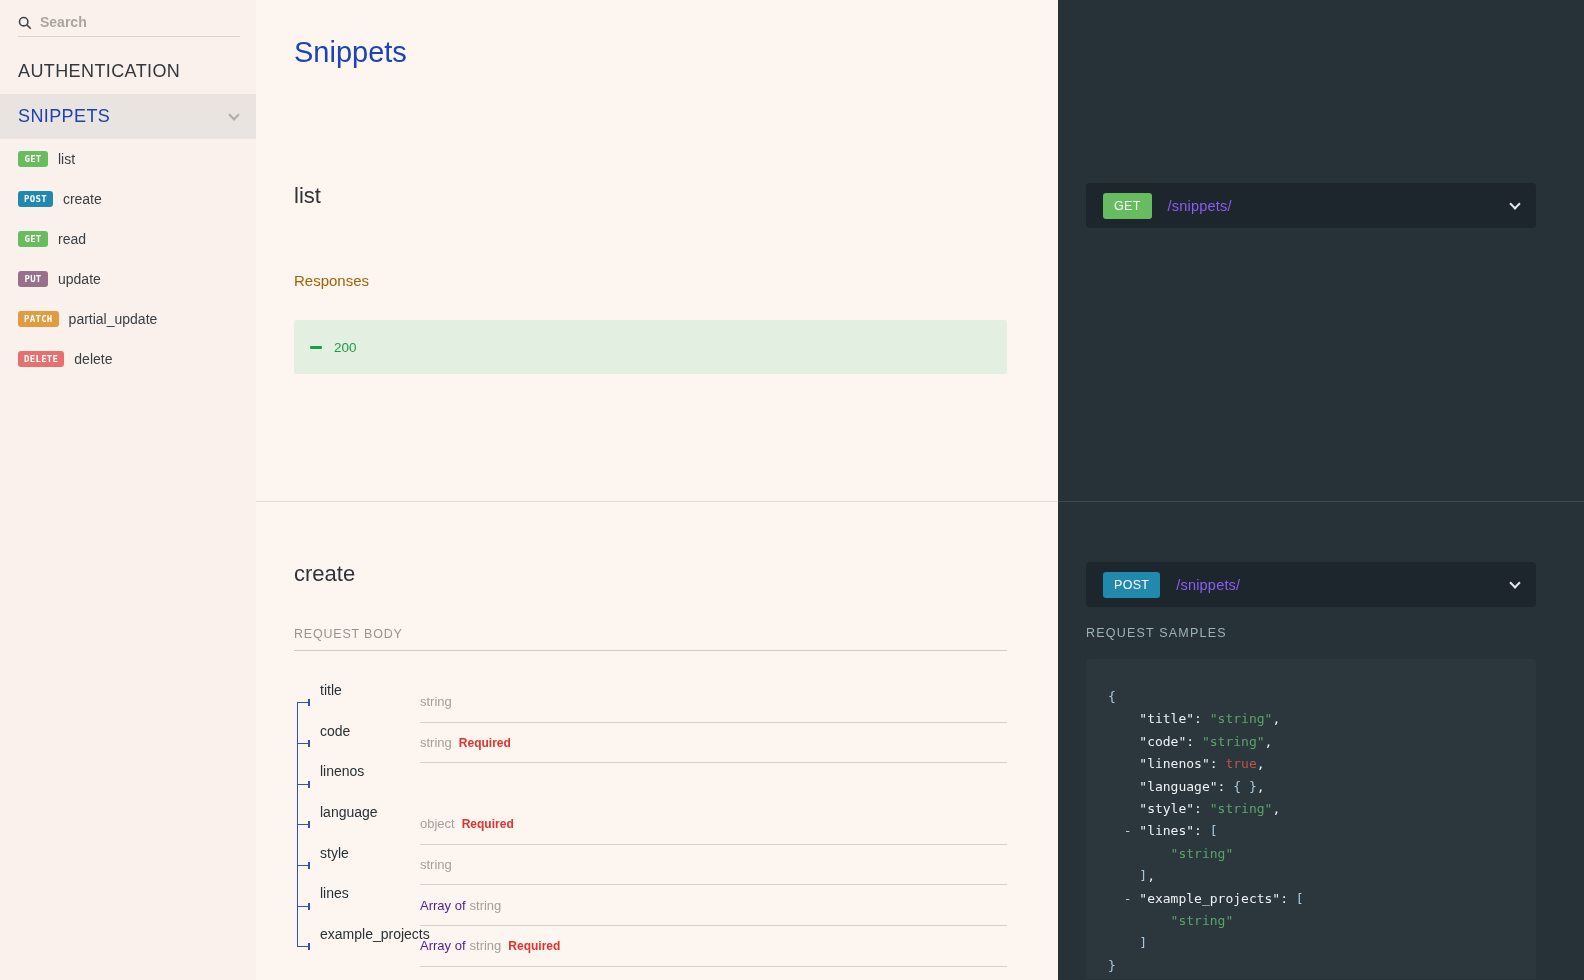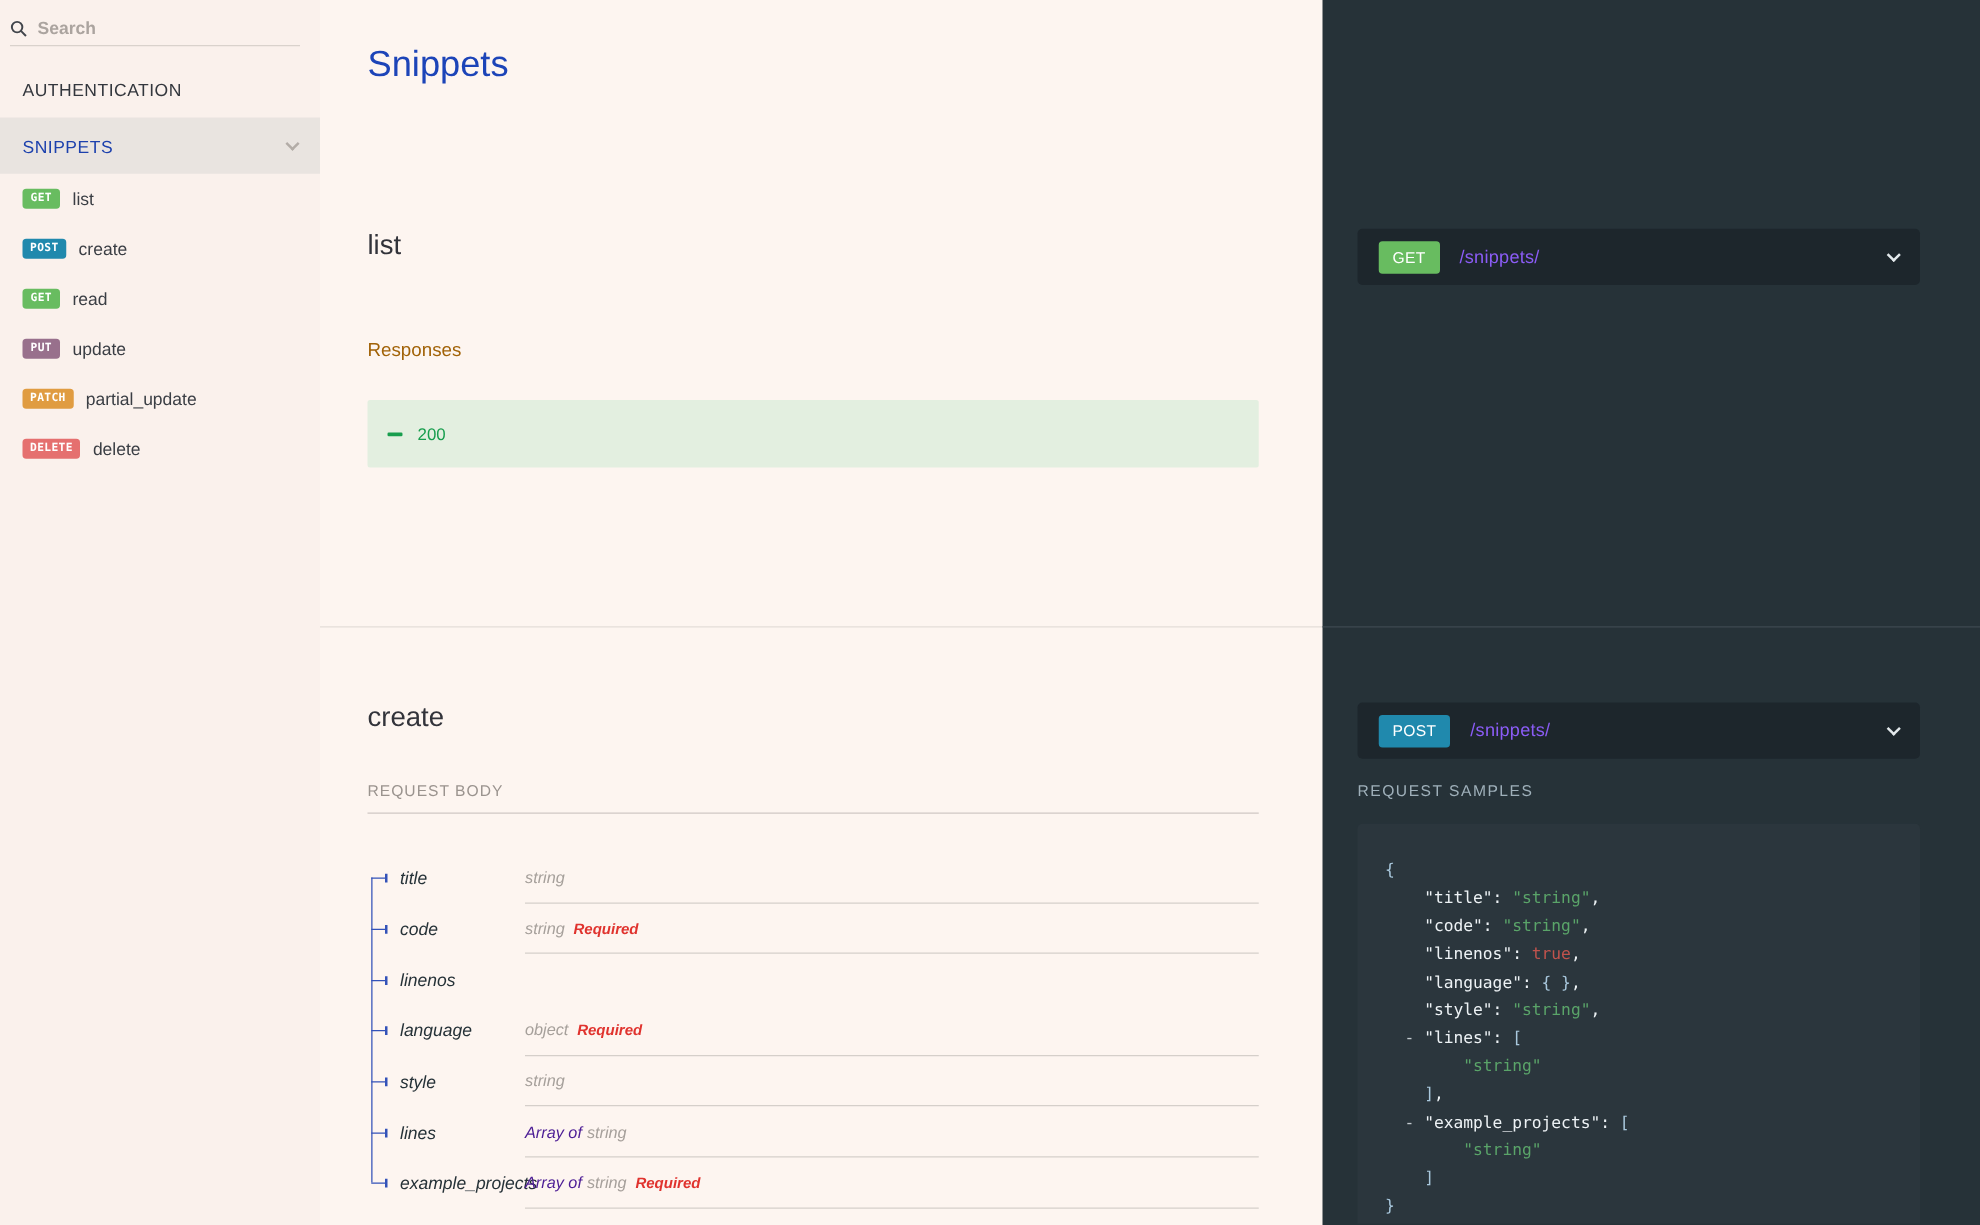--- a/index.html
+++ b/index.html
@@ -6,31 +6,31 @@
   html, body { margin: 0; padding: 0; }
   body {
     width: 1584px; height: 980px; overflow: hidden;
     display: flex;
     font-family: "Liberation Sans", sans-serif;
     background: #fdf5f0;
   }
 
   
   .sidebar { width: 256px; flex: none; background: #faf1ec; position: relative; }
-  .search-row { padding: 12px 16px 0 8px; }
+  .search-row { padding: 12px 16px 0 18px; }
   .search-box { display: flex; align-items: center; gap: 8px; border-bottom: 1px solid #d9d2cc; padding-bottom: 2px; }
   .search-box svg { flex: none; }
   .search-box input {
     border: 0; outline: 0; background: transparent; width: 100%;
     font-family: "Liberation Sans", sans-serif; font-size: 14px; font-weight: bold; color: #59554f; padding: 2px 0 4px;
   }
   .search-box input::placeholder { color: #aba49f; font-weight: bold; }
   .nav-group {
     height: 45px; display: flex; align-items: center; justify-content: space-between;
-    padding: 0 18px; font-size: 14px; letter-spacing: .4px; color: #33373d; cursor: pointer;
+    padding: 0 18px; font-size: 18px; letter-spacing: .4px; color: #33373d; cursor: pointer;
   }
   .nav-group.first { margin-top: 12px; }
   .nav-group.active { background: #e9e4e0; color: #1d41ad; }
   .chev { width: 8px; height: 8px; border-right: 2px solid #b3aca7; border-bottom: 2px solid #b3aca7;
           transform: rotate(45deg); margin-top: -4px; }
   .op-item { height: 40px; display: flex; align-items: center; gap: 10px; padding: 0 18px; cursor: pointer; }
   .op-badge {
     font-family: "DejaVu Sans Mono", monospace; font-size: 9px; font-weight: bold; color: #fff;
     padding: 3px 6px; border-radius: 3px; letter-spacing: .3px; min-width: 30px; text-align: center;
   }
@@ -51,21 +51,21 @@
   .response-row { position: absolute; top: 320px; left: 38px; right: 51px; height: 54px;
     background: #e3efe0; border-radius: 2px; display: flex; align-items: center; gap: 12px;
     padding: 0 16px; cursor: pointer; }
   .resp-dash { width: 12px; height: 3px; background: #189e4e; border-radius: 1px; }
   .resp-code { font-size: 13.5px; color: #189e4e; }
   .body-label-wrap { position: absolute; top: 122px; left: 38px; right: 51px;
     border-bottom: 1px solid #cfc8c3; padding-bottom: 8px; }
   .body-label { font-size: 12.5px; color: #9a938e; letter-spacing: .8px; }
   .fields { position: absolute; top: 180px; left: 38px; right: 51px; }
   .vline { position: absolute; left: 3px; top: 20px; width: 1px; background: #3352b8; }
-  .f-row { display: flex; align-items: center; height: 40.7px; position: relative; font-style: italic; }
+  .f-row { display: flex; align-items: flex-start; height: 40.7px; position: relative; }
   .f-conn { width: 26px; flex: none; position: relative; height: 100%; }
   .f-conn::before { content: ""; position: absolute; left: 3px; top: 50%; width: 11px; height: 1px; background: #3352b8; }
   .f-conn::after { content: ""; position: absolute; left: 14px; top: calc(50% - 3px); width: 2px; height: 7px; background: #3352b8; }
   .f-name { width: 100px; flex: none; font-size: 14px; color: #263238; }
   .f-type { flex: 1; align-self: stretch; display: flex; align-items: center;
     border-bottom: 1px solid #d5cfca; font-size: 13px; color: #a6a09b; }
   .f-prefix { color: #4c1d95; margin-right: 4px; }
   .f-req { color: #e0332e; font-size: 12px; font-weight: bold; margin-left: 7px; }
 
   

